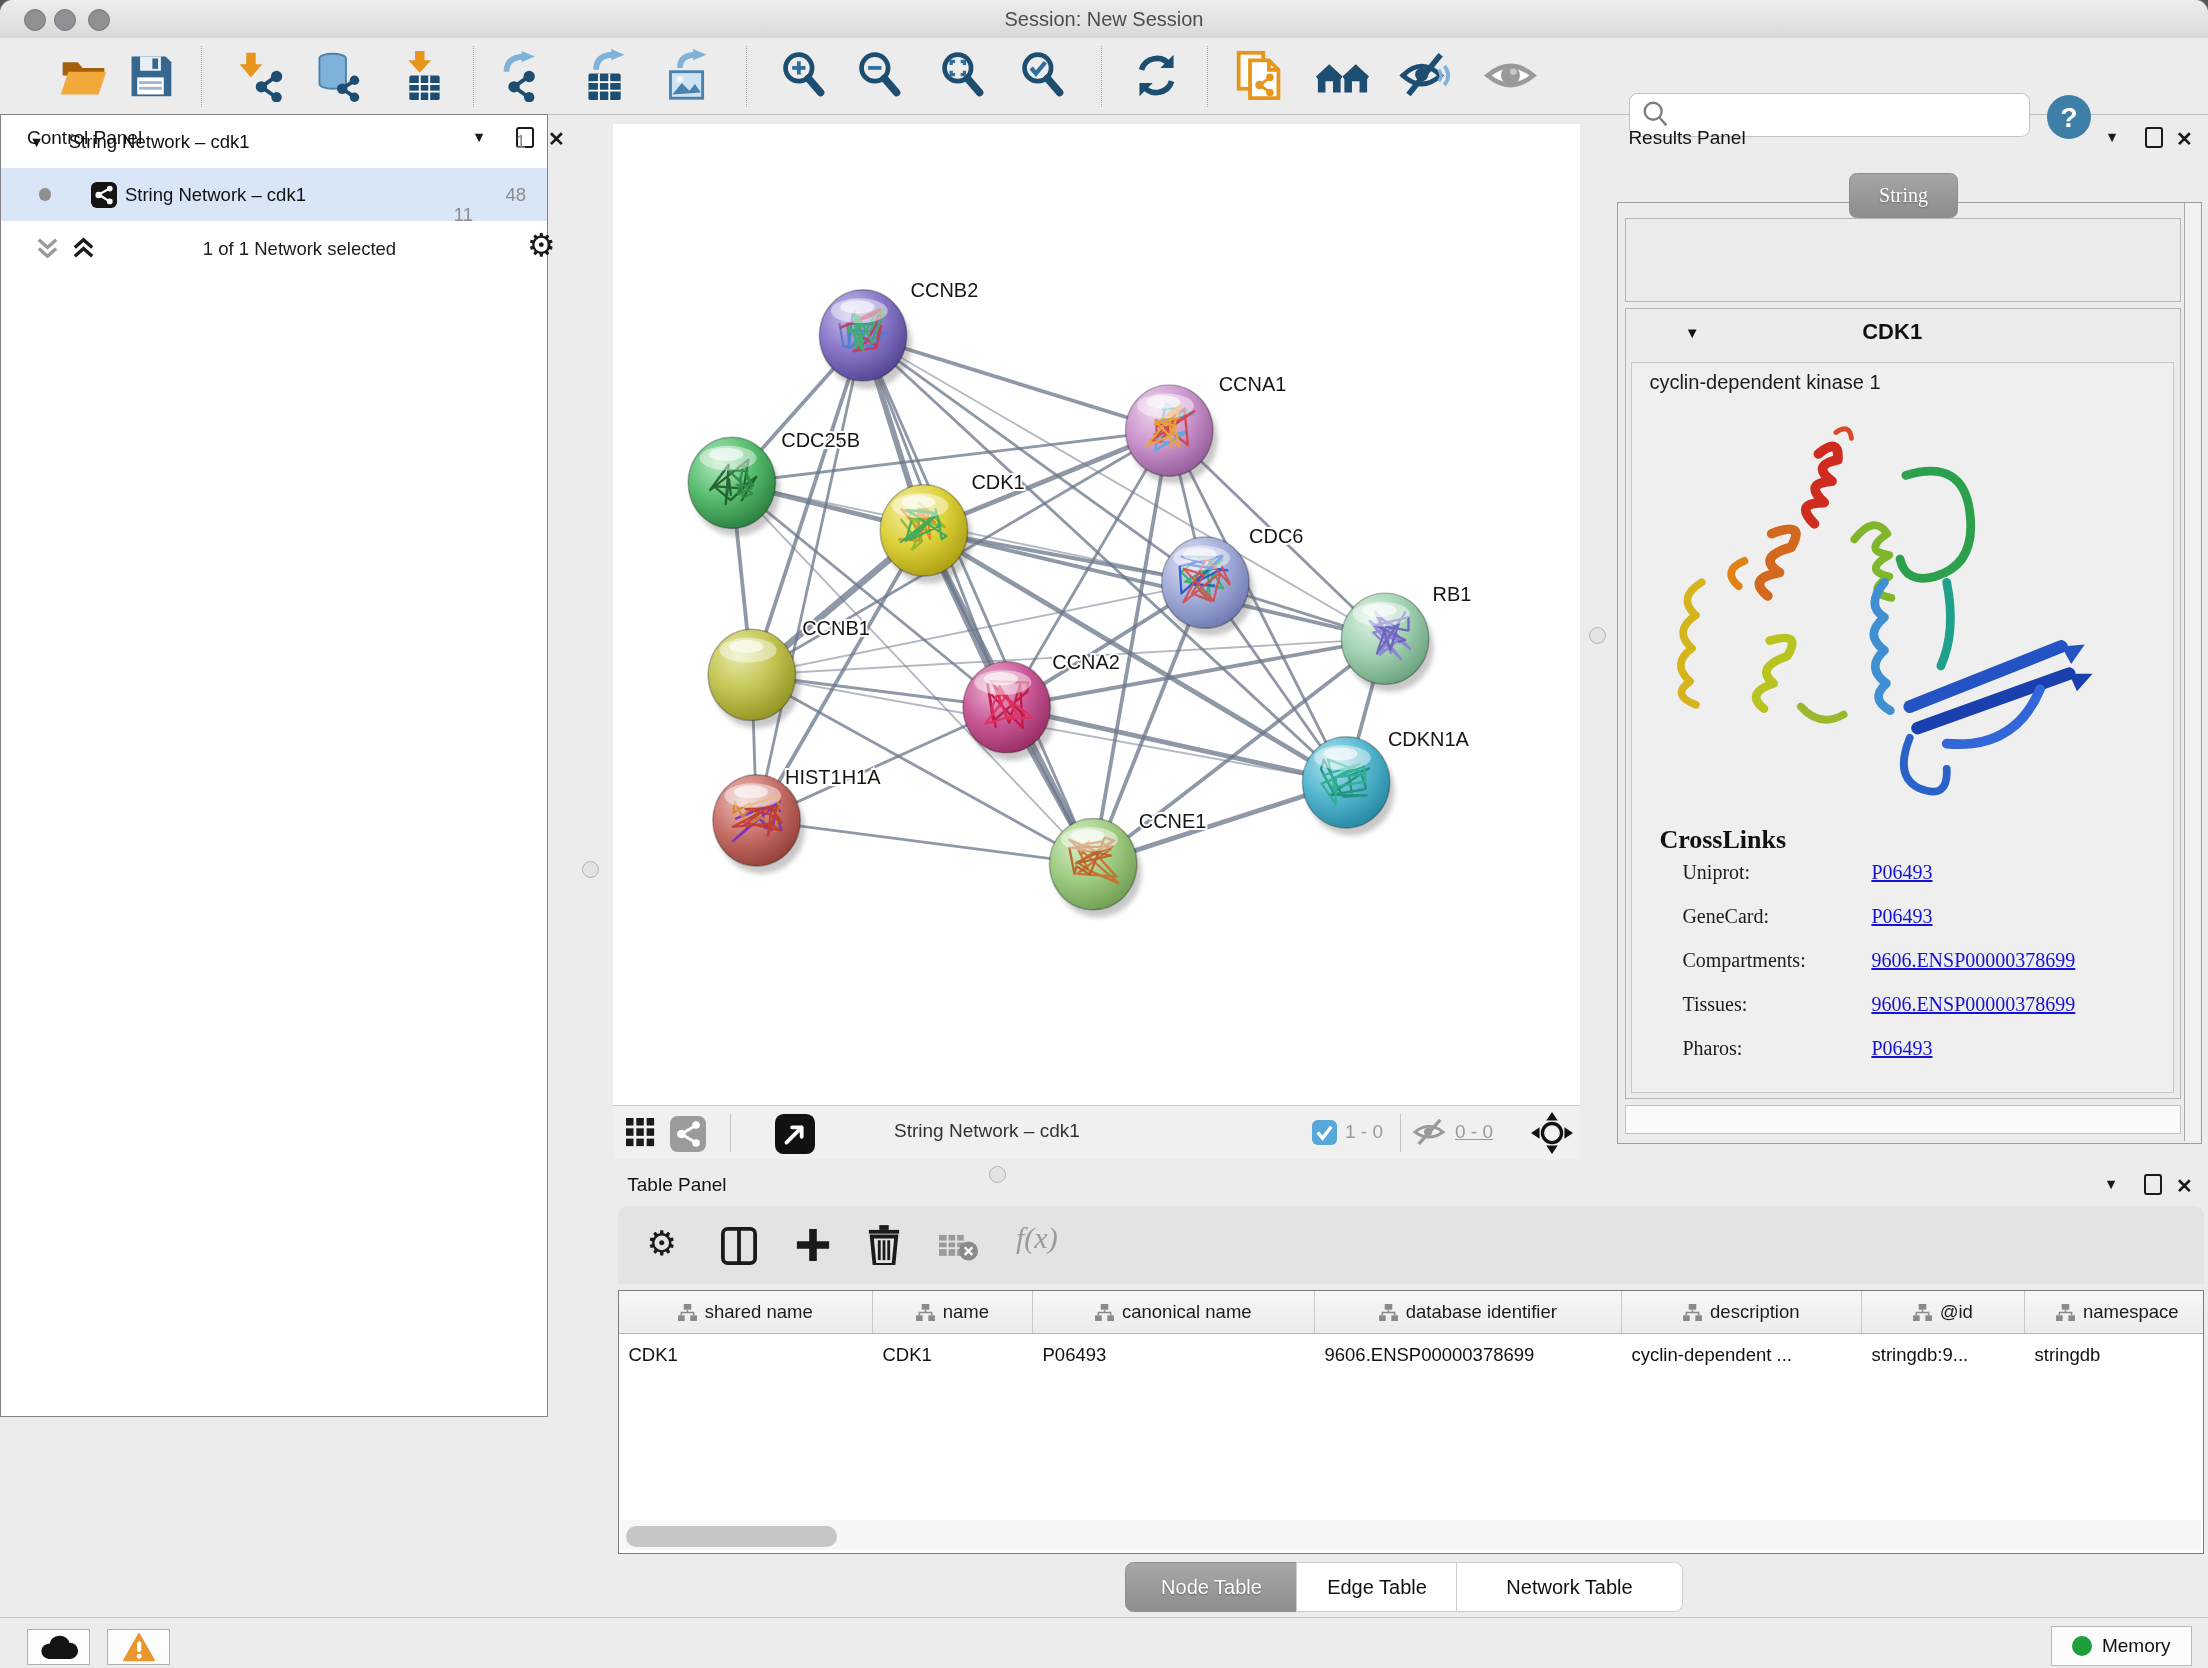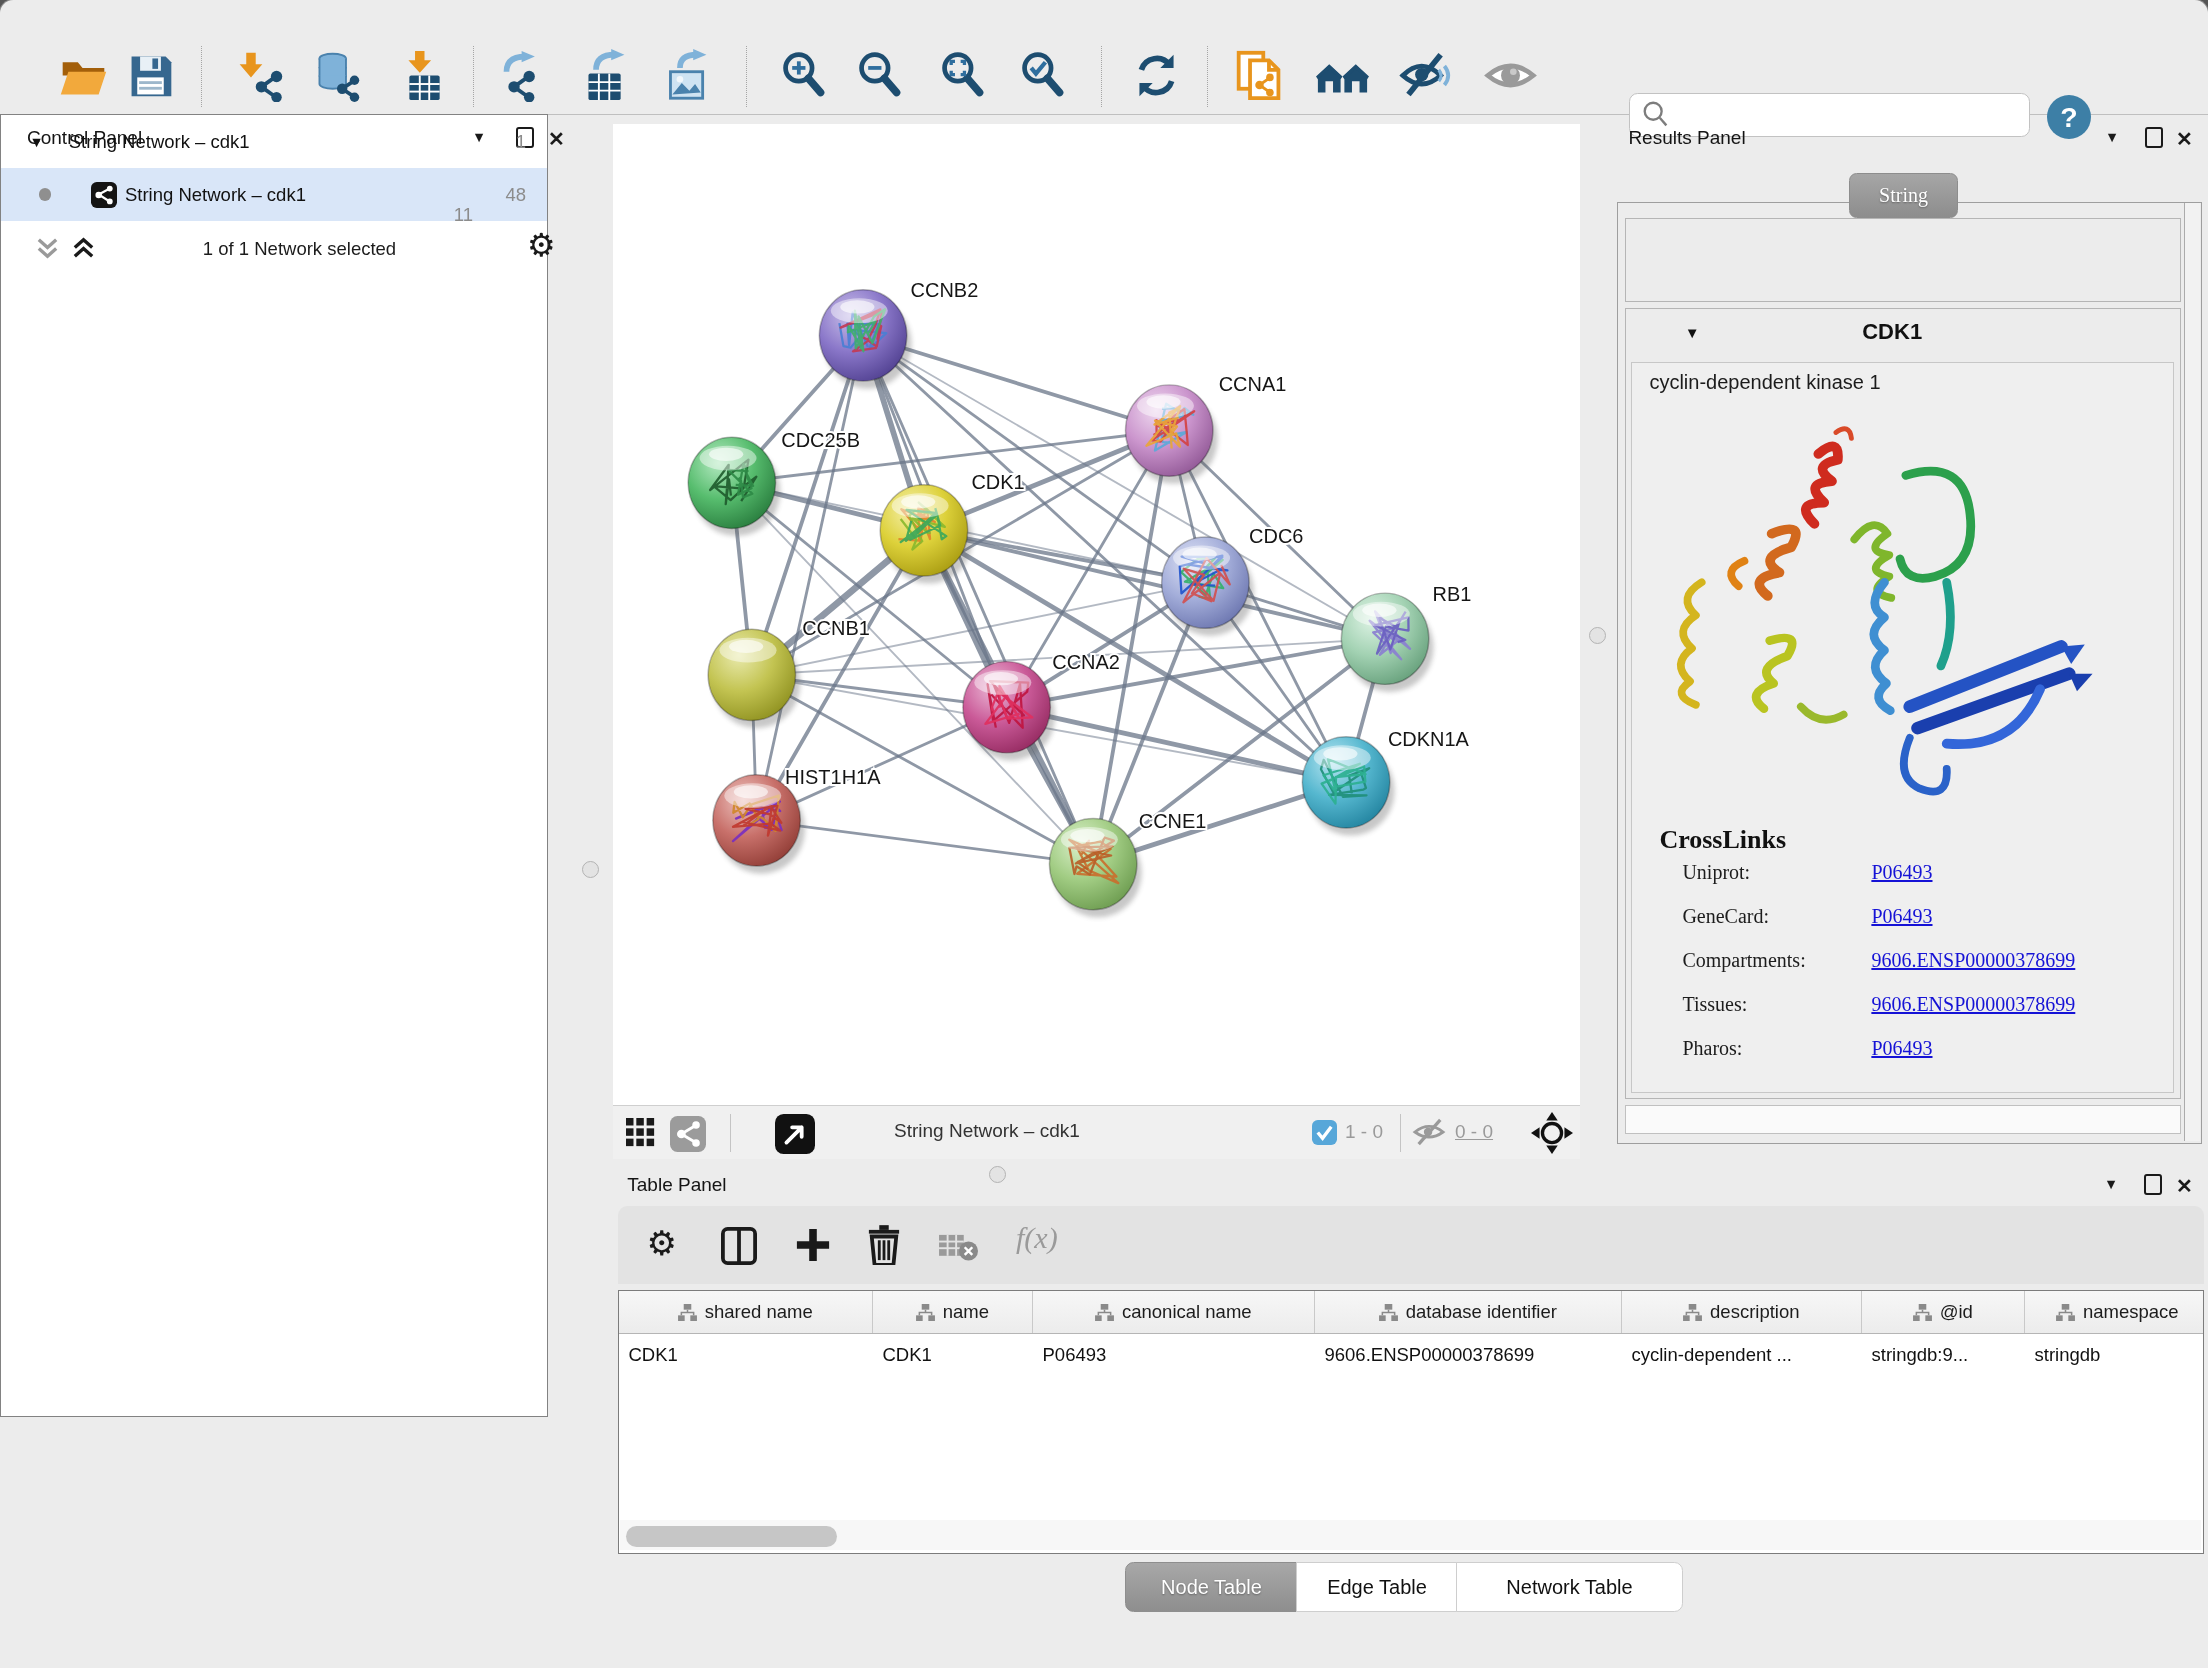--- a/index.html
+++ b/index.html
@@ -68,20 +68,26 @@
           display:flex;align-items:center;justify-content:center;}
   #memorybtn{left:2051px;top:7.6px;width:139px;height:38px;background:#fcfcfc;border:1.9px solid #b9b9b9;
              display:flex;align-items:center;justify-content:center;gap:9.5px;font-size:19px;}
   .serifb{font-family:"Liberation Serif",serif;font-weight:bold;}
 </style>
 </head>
 <body>
 
 <div id="app">
 
+  <div id="titlebar" class="abs">
+    <div class="tlight abs" style="left:24px;"></div>
+    <div class="tlight abs" style="left:54px;"></div>
+    <div class="tlight abs" style="left:88px;"></div>
+    <div id="wintitle" class="abs">Session: New Session</div>
+  </div>
 
   <div id="toolbar" class="abs">
 
     <svg class="tbi" style="left:57px;" viewBox="0 0 56 56">
       <path d="M6 14 h16 l5 6 h23 v8 H6z" fill="#a35f0a"></path>
       <path d="M12 24 h40 l-8 24 H4z" fill="#f2a93c"></path>
     </svg>
 
     <svg class="tbi" style="left:124px;" viewBox="0 0 56 56">
       <path d="M8 8 h36 l6 6 v36 H8z" fill="#36678f"></path>
@@ -771,15 +777,33 @@
         <div class="td" style="width: 186px;">stringdb</div>
       </div>
   </div>
   <div class="abs" style="left:620px;top:1520px;width:1581px;height:30px;background:#f7f7f7;"></div>
   <div id="hthumb" class="abs"></div>
 
   <div class="bt-tab sel" style="left:1125px;width:171px;border-radius:8.6px 0 0 8.6px;">Node Table</div>
   <div class="bt-tab" style="left:1296px;width:160px;">Edge Table</div>
   <div class="bt-tab" style="left:1456px;width:225px;border-radius:0 8.6px 8.6px 0;">Network Table</div>
 
+  <div id="statusbar" class="abs">
+    <div class="sb-btn" style="left:27px;">
+      <svg width="38" height="27" viewBox="0 0 40 28">
+        <path d="M9 26 a8 8 0 0 1 1 -16 a11 11 0 0 1 21 -1 a7 7 0 0 1 1 17z" fill="#141414"></path>
+      </svg>
+    </div>
+    <div class="sb-btn" style="left:107px;">
+      <svg width="32" height="28.5" viewBox="0 0 34 30">
+        <path d="M17 1 L33 29 H1 Z" fill="#e9962e" stroke="#e9962e" stroke-width="2" stroke-linejoin="round"></path>
+        <rect x="15" y="9" width="4.5" height="11" rx="2" fill="#fff"></rect>
+          <circle cx="17.2" cy="24.5" r="2.6" fill="#fff"></circle>
+      </svg>
+    </div>
+    <div id="memorybtn" class="abs">
+      <span id="memdot" style="width: 20px; height: 20px; border-radius: 50%; display: inline-block; background: rgb(31, 158, 60);"></span>
+      <span>Memory</span>
+    </div>
+  </div>
 
 </div>
 
 
 </body></html>

